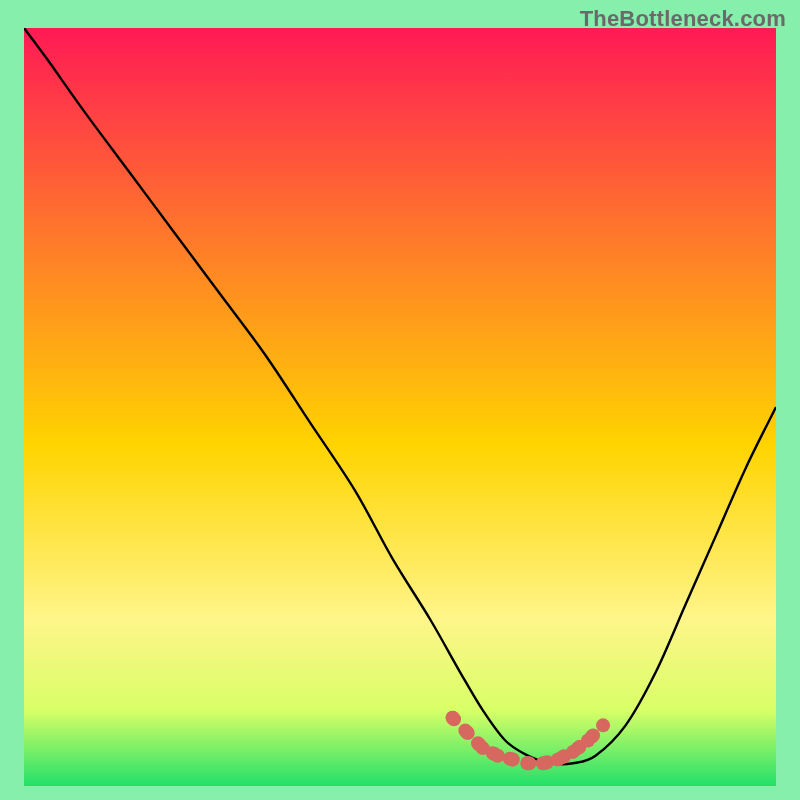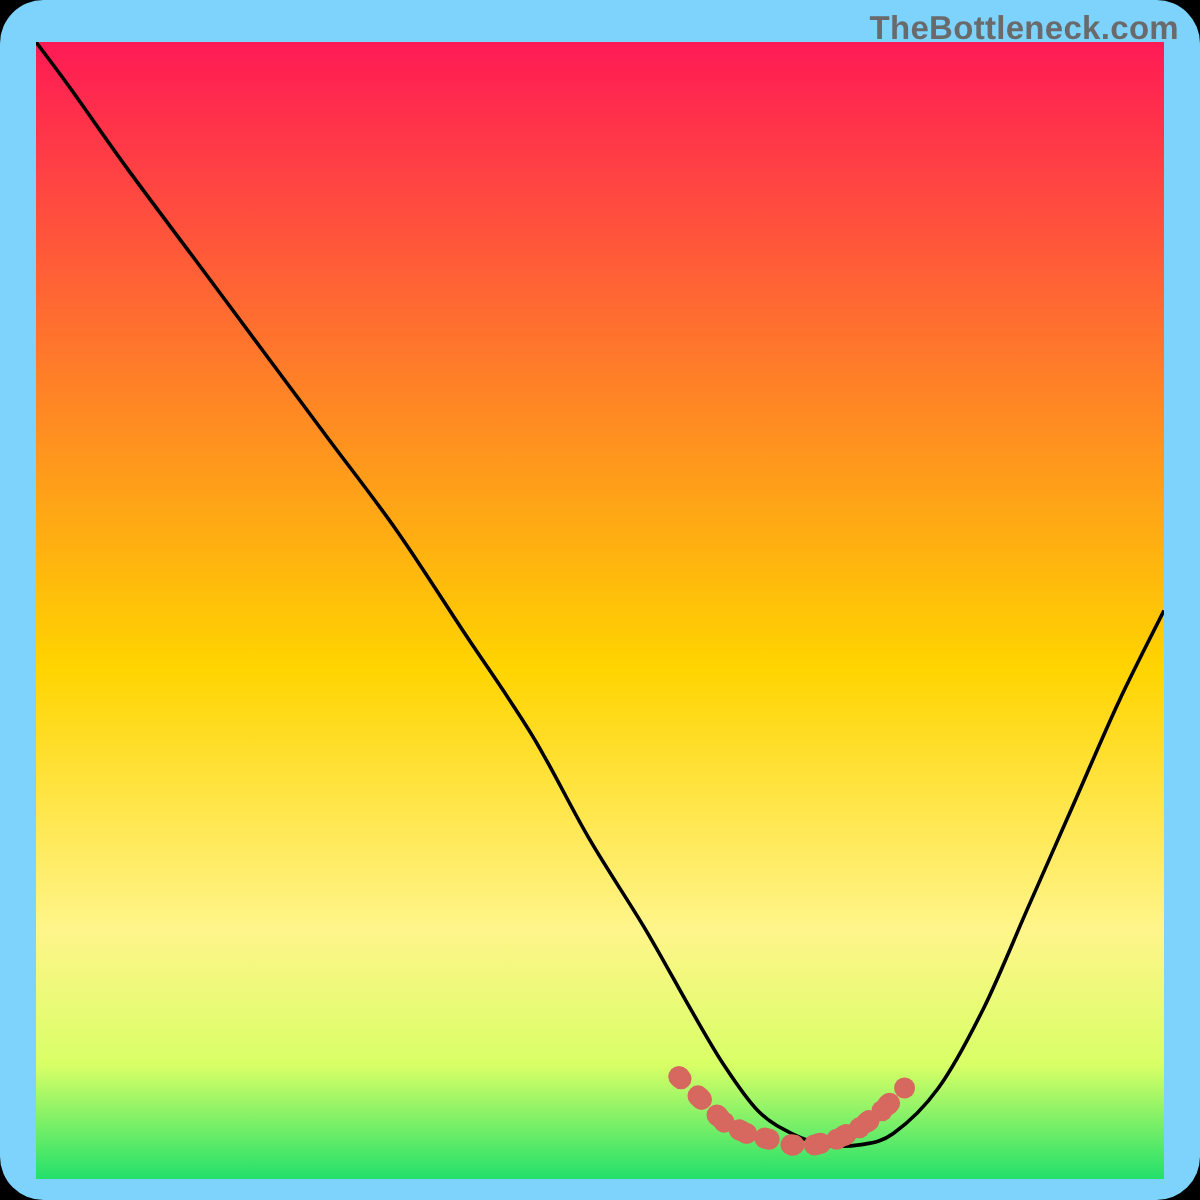--- a/index.html
+++ b/index.html
@@ -7,23 +7,22 @@
     padding: 0;
     width: 800px;
     height: 800px;
     overflow: hidden;
     background: #000;
     font-family: Arial, Helvetica, sans-serif;
   }
   .outer {
     width: 800px;
     height: 800px;
-    background: #7dd3fc;
+    background: #86efac;
     position: relative;
-    border-radius: 29px;
   }
   .watermark {
     position: absolute;
     top: 6px;
     right: 14px;
     color: #6a6a6a;
     font-size: 22px;
     font-weight: 600;
     letter-spacing: 0.2px;
     user-select: none;

